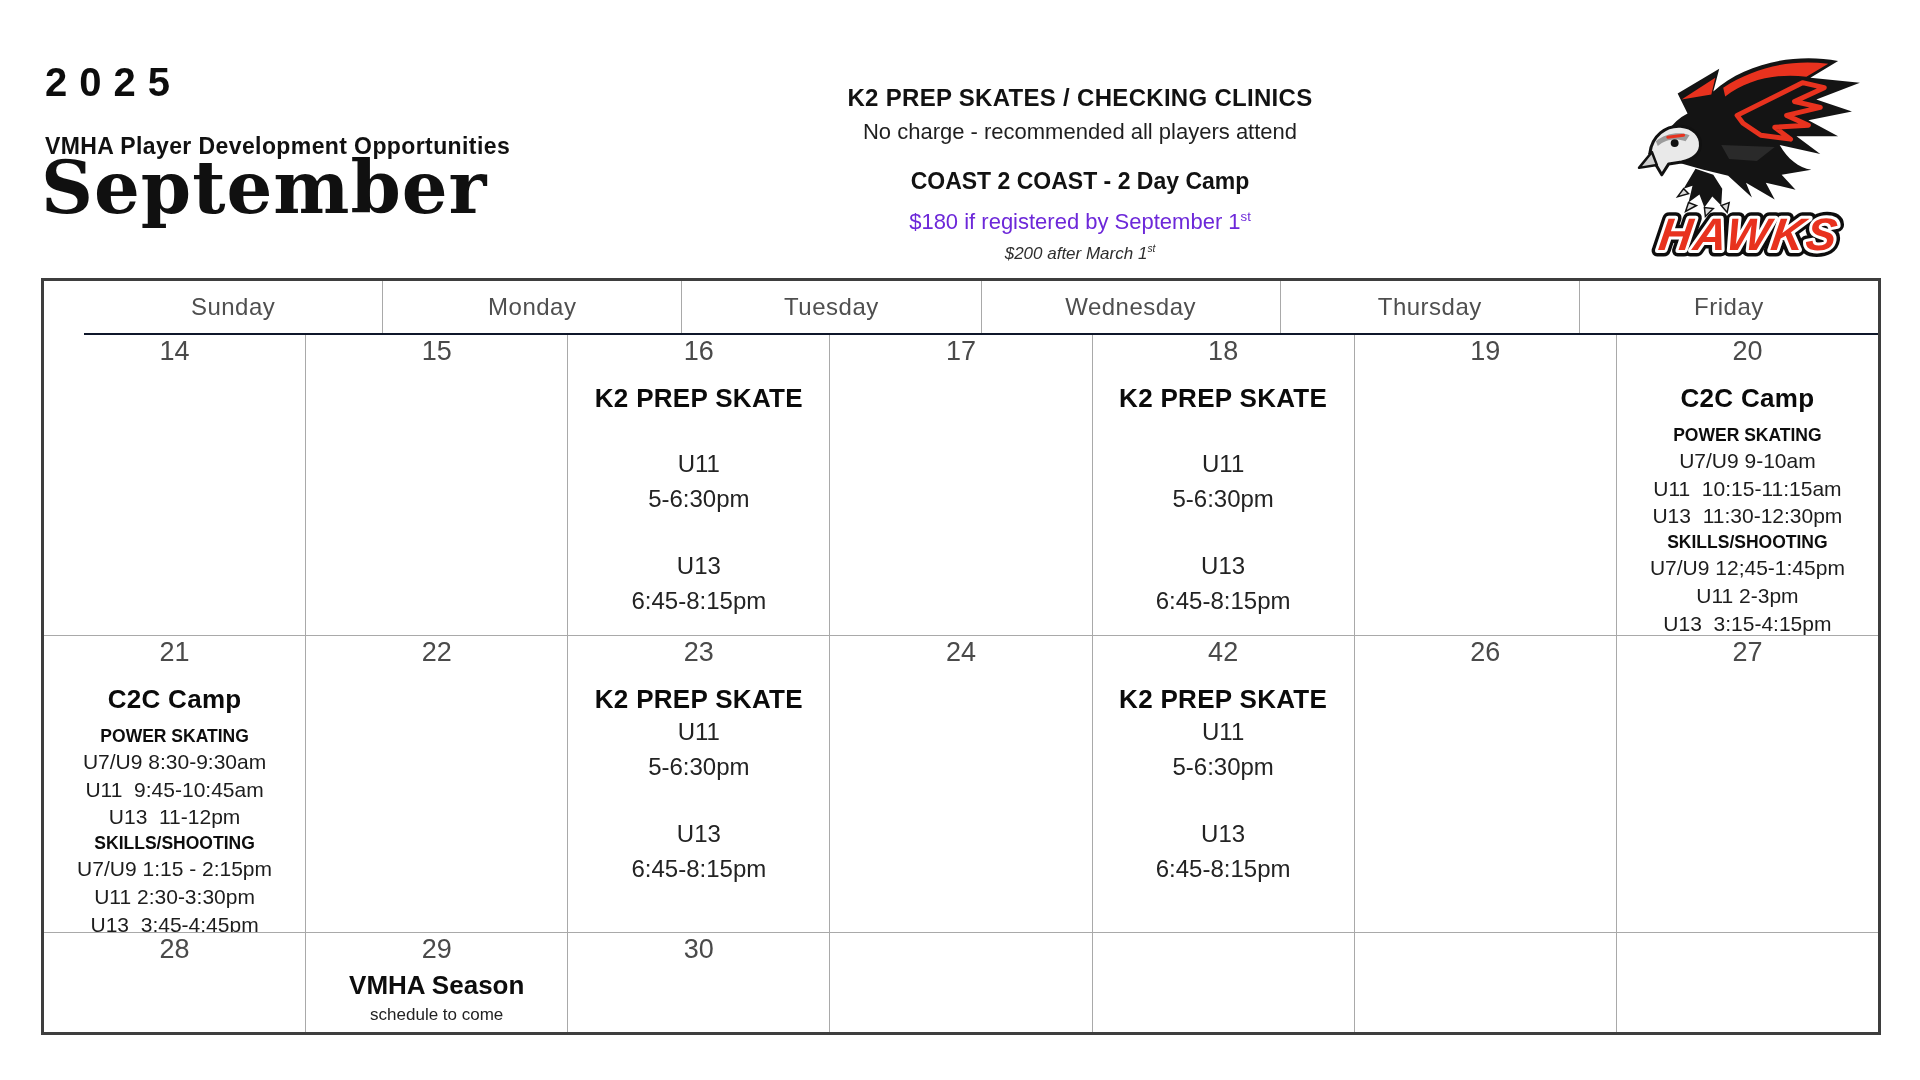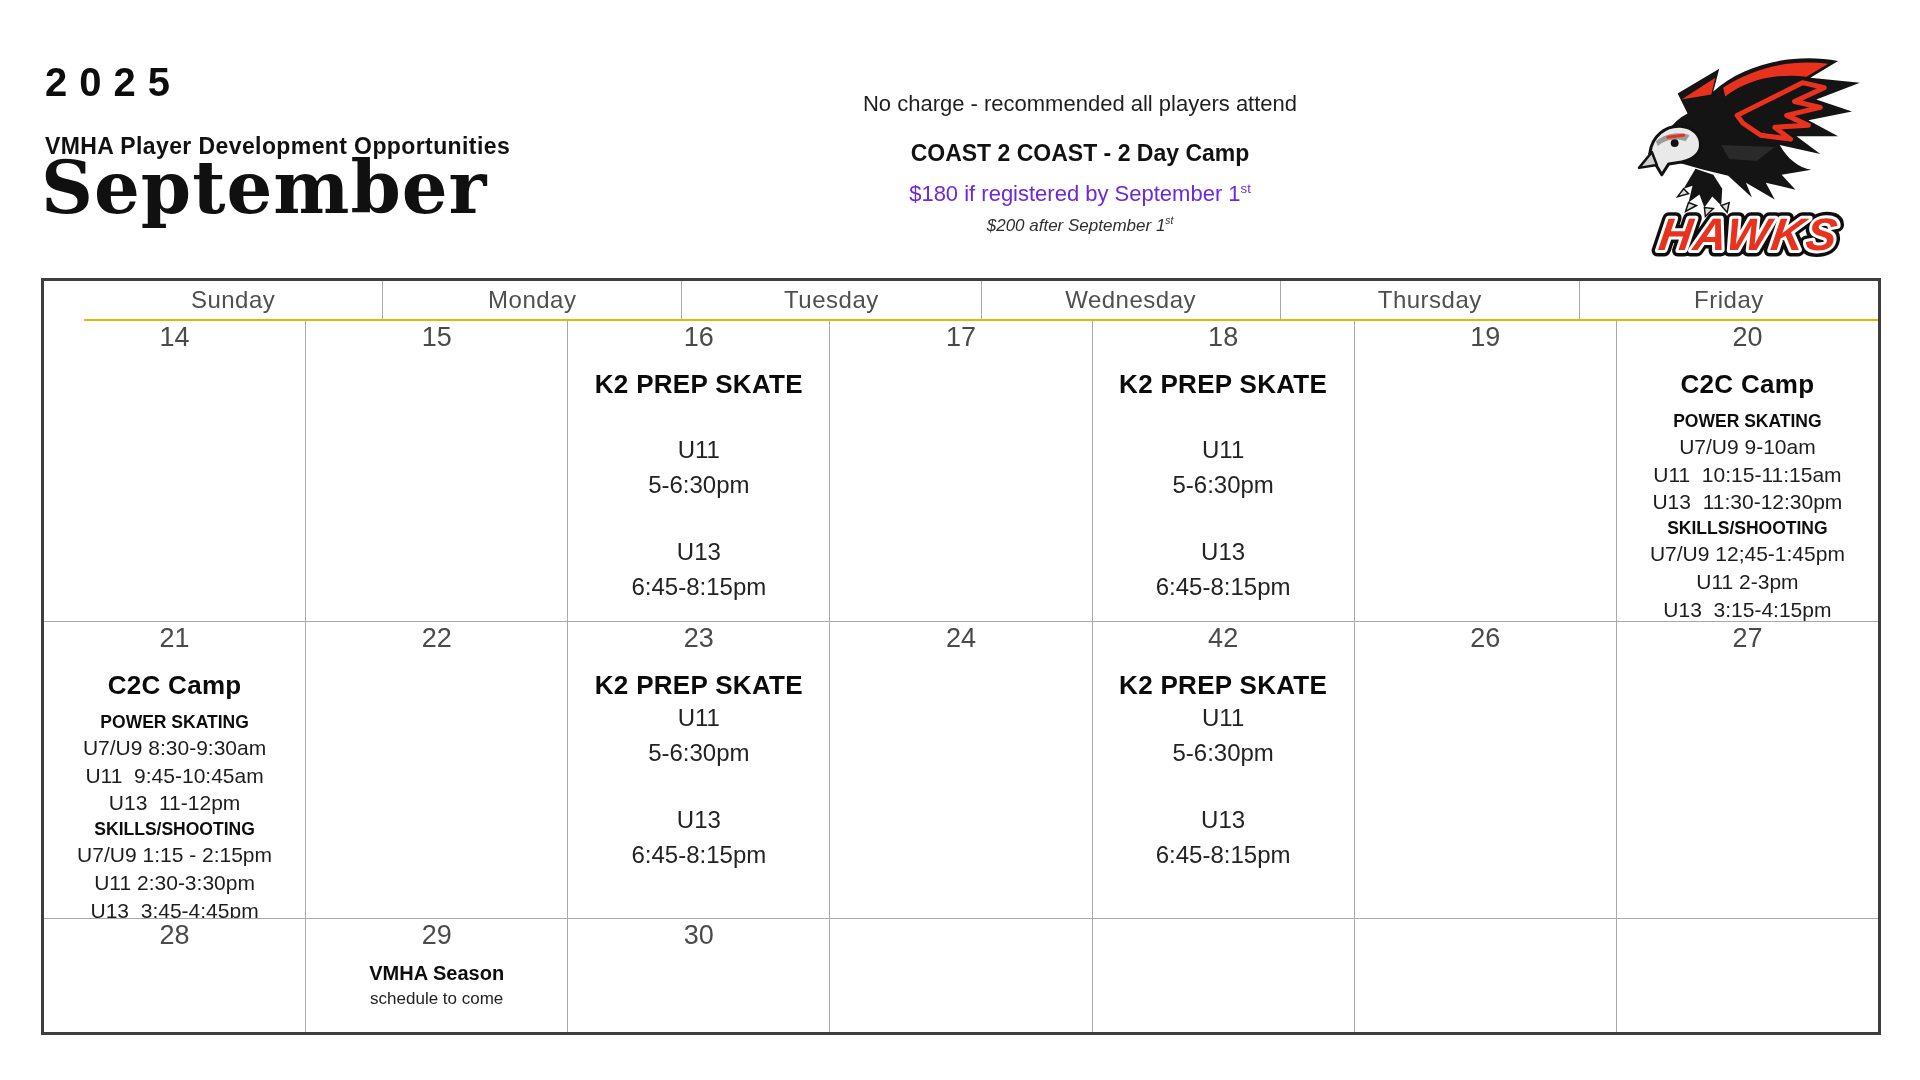--- a/index.html
+++ b/index.html
@@ -39,21 +39,21 @@
 
   
   .logo { position:absolute; left:1626px; top:50px; width:238px; height:210px; }
 
   
   .calendar {
     position:absolute; left:41px; top:278px; width:1840px; height:757px;
     border:3px solid #3e3e3e; background:#fff;
     display:flex; flex-direction:column;
   }
-  .cal-head { display:flex; height:40px; border-bottom:2px solid #eab308; flex:0 0 auto;margin-left:40px; }
+  .cal-head { display:flex; height:54px; border-bottom:2px solid #0f172a; flex:0 0 auto;margin-left:40px; }
   .wd {
     flex:1 1 0; display:flex; align-items:center; justify-content:center;
     font-size:24px; color:#4f4f4f; letter-spacing:0.5px;
     border-left:1px solid #a9a9a9;
   }
   .wd:first-child { border-left:none; }
 
   .cal-body { display:flex; flex-direction:column; flex:1 1 auto; }
   .cal-row { display:flex; }
   .cal-row + .cal-row { border-top:1px solid #a9a9a9; }
@@ -69,35 +69,36 @@
 
   .day { font-size:27px; color:#4a4a4a; line-height:1.25; }
 
   .ln { white-space:pre; }
   .ln-title   { font-size:26px; font-weight:700; color:#0b0b0b; margin-top:14px; letter-spacing:0.3px; }
   .ln-gap     { height:33px; }
   .ln-gap-sm  { height:9px; }
   .ln-text    { font-size:24px; color:#232323; line-height:1.45; }
   .ln-heading { font-size:17.5px; font-weight:700; color:#0d0d0d; line-height:1.32; margin-top:1px; }
   .ln-small   { font-size:21px; color:#1d1d1d; line-height:1.32; }
-  .ln-season-title { font-size:20px; font-weight:700; color:#0d0d0d; margin-top:9px; }
+  .ln-season-title { font-size:26px; font-weight:700; color:#0d0d0d; margin-top:3px; }
   .ln-season-sub   { font-size:17px; color:#222; margin-top:4px; }
 </style>
 </head>
 <body>
 
 <div class="year">2025</div>
 <div class="program">VMHA Player Development Opportunities</div>
 <div class="month">September</div>
 
 <div class="notice">
+  <div class="n1">K2 PREP SKATES / CHECKING CLINICS</div>
   <div class="n2">No charge - recommended all players attend</div>
   <div class="n3">COAST 2 COAST - 2 Day Camp</div>
   <div class="n4"><span>$180 if registered by September 1</span><sup>st</sup></div>
-  <div class="n5"><span>$200 after September 1</span><sup>st</sup></div>
+  <div class="n5"><span>$200 after March 1</span><sup>st</sup></div>
 </div>
 
 <div class="logo">
   <svg width="238" height="210" viewBox="0 0 240 212" xmlns="http://www.w3.org/2000/svg">
 
     <path d="M22,105 L42,82 Q50,70 62,64 L52,44 L94,19 L88,42
              C120,13 170,3 214,11 L186,28 L236,33 L192,50 L228,62 L184,71
              L214,87 L172,87 L196,105 L155,96
              C163,110 174,119 187,121 L157,126 L171,141 L141,134 L150,151
              L121,134 L127,149 L103,127 L78,121 Z" fill="#141414"></path>

